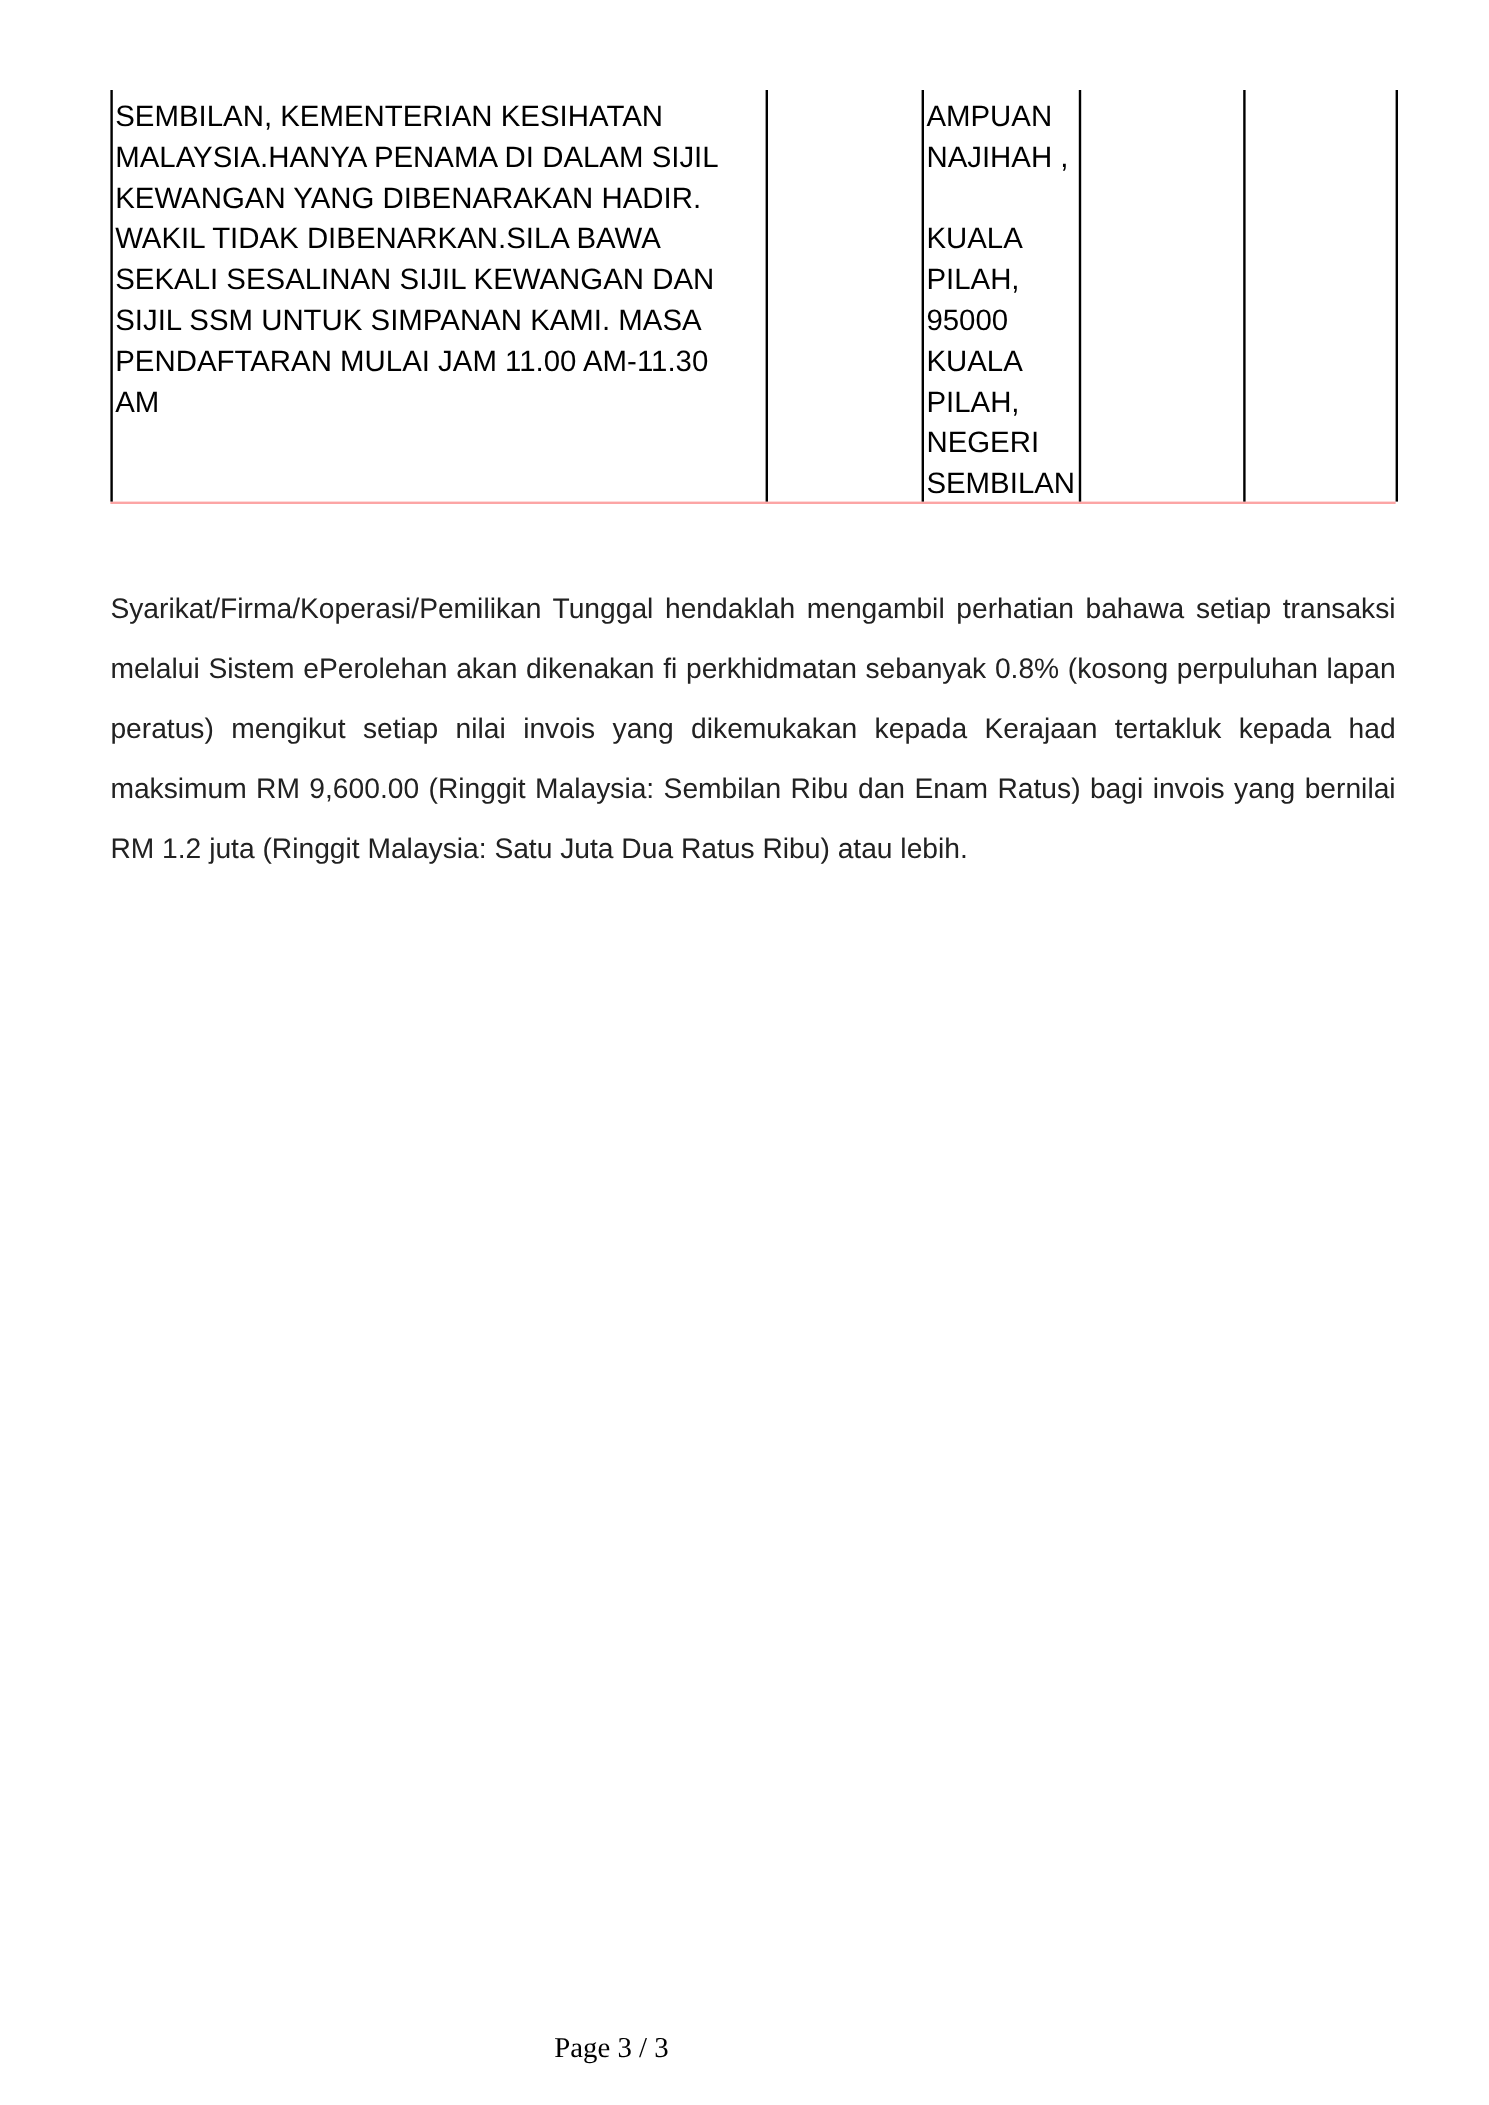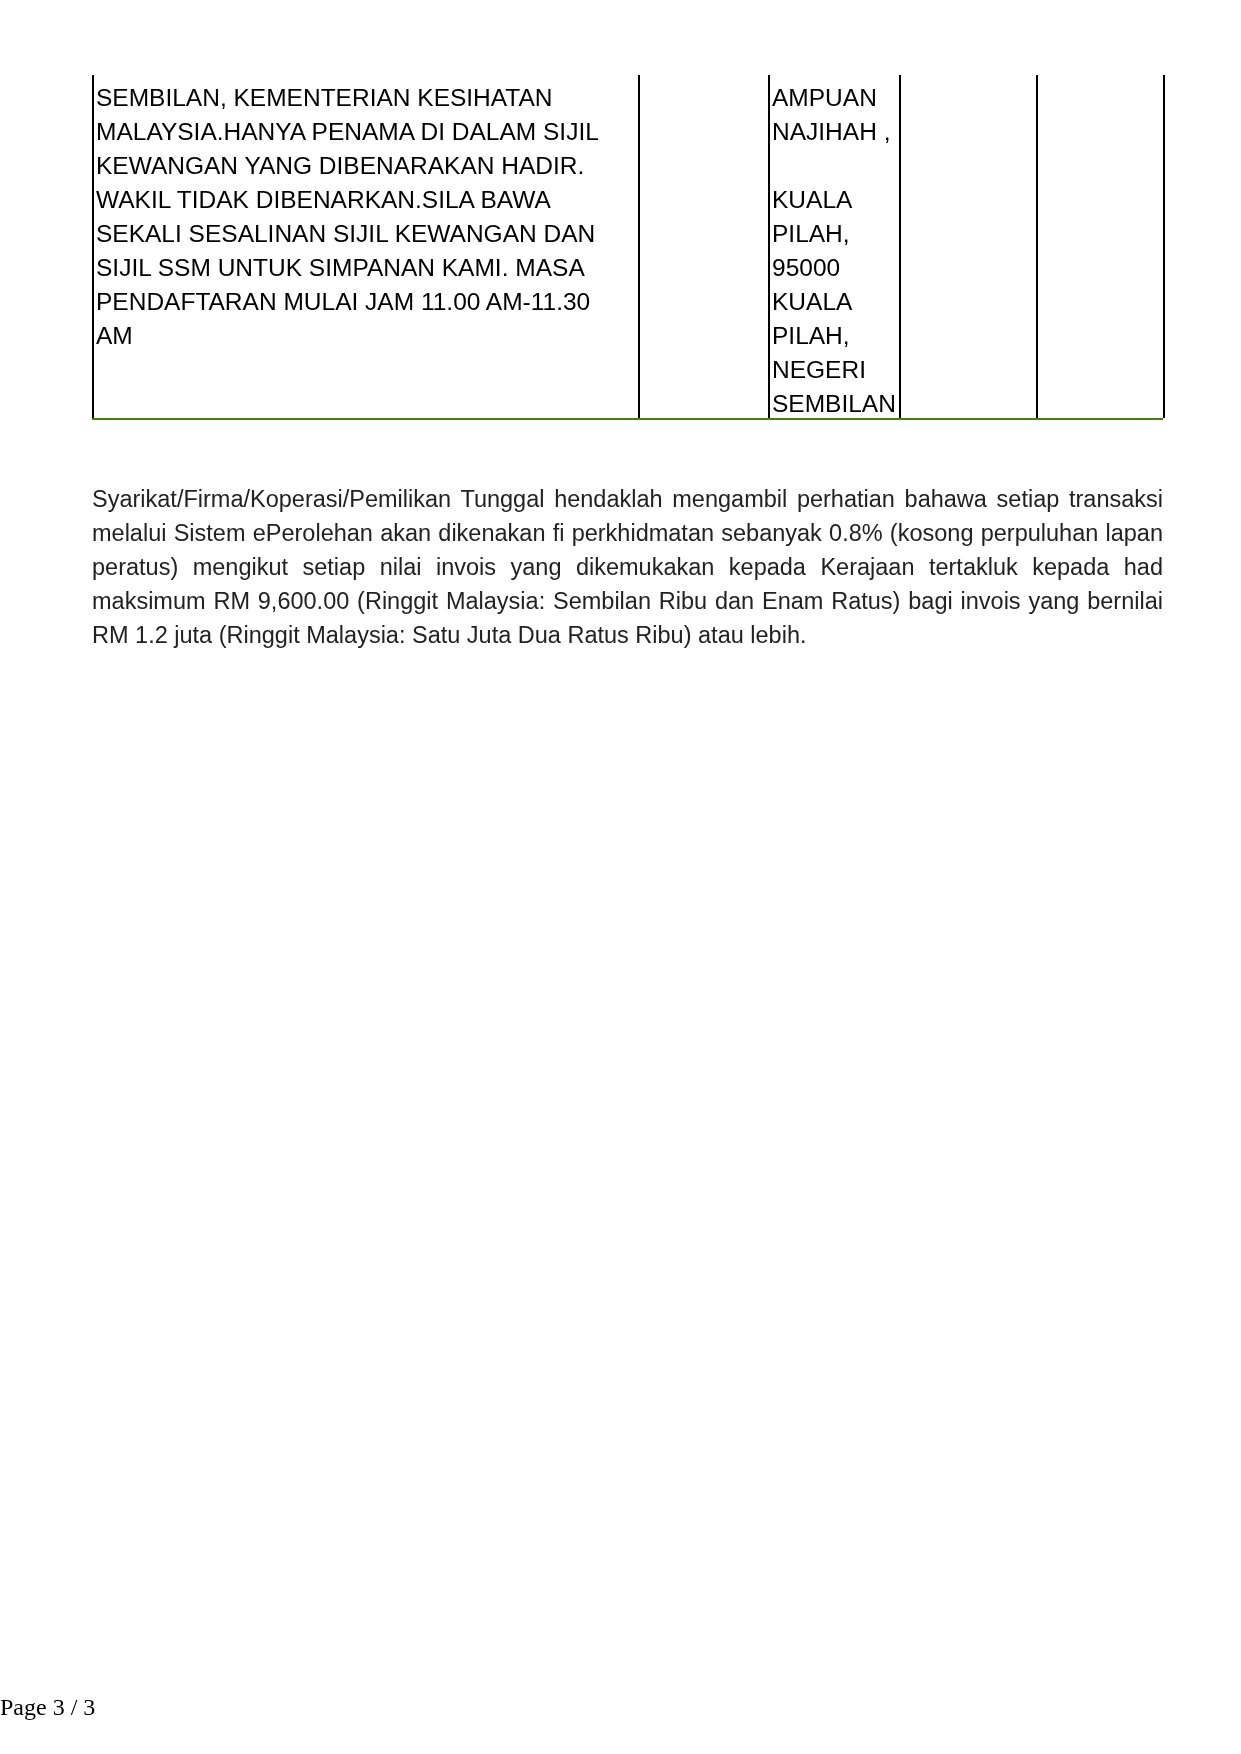--- a/index.html
+++ b/index.html
@@ -1,22 +1,22 @@
 <!DOCTYPE html>
 <html><head>
 <meta charset="utf-8">
 <style>
   html, body { margin:0; padding:0; background:#fff; }
   body { width:1241px; height:1754px; position:relative; font-family:"Liberation Sans", sans-serif; color:#000; overflow:hidden; }
-  .tbl { position:absolute; left:92px; top:75px; width:1071px; height:343px; border-bottom:2px solid #4d7c0f; }
+  .tbl { position:absolute; left:92px; top:75px; width:1071px; height:343px; border-bottom:2px solid #fca5a5; }
   .col { position:absolute; top:0; bottom:0; border-left:2px solid #000; }
   .col.last { border-right:2px solid #000; }
   .cell-text { position:absolute; top:6px; font-size:24.5px; line-height:34px; white-space:pre; }
-  .para { position:absolute; left:92px; top:482px; width:1071px; font-size:23.5px; line-height:34px; color:#222; text-align:justify; }
-  .footer { position:absolute; left:0; width:1019px; top:1694px; font-family:"Liberation Serif", serif; font-size:24px; }
+  .para { position:absolute; left:92px; top:482px; width:1071px; font-size:23.5px; line-height:50px; color:#222; text-align:justify; }
+  .footer { position:absolute; left:0; width:1019px; top:1694px; text-align:center; font-family:"Liberation Serif", serif; font-size:24px; }
 </style>
 </head>
 <body>
 
 <div class="tbl">
   <div class="col" style="left:0; width:546px;">
     <div class="cell-text" style="left:2px;" id="desc">SEMBILAN, KEMENTERIAN KESIHATAN
 MALAYSIA.HANYA PENAMA DI DALAM SIJIL
 KEWANGAN YANG DIBENARAKAN HADIR.
 WAKIL TIDAK DIBENARKAN.SILA BAWA

